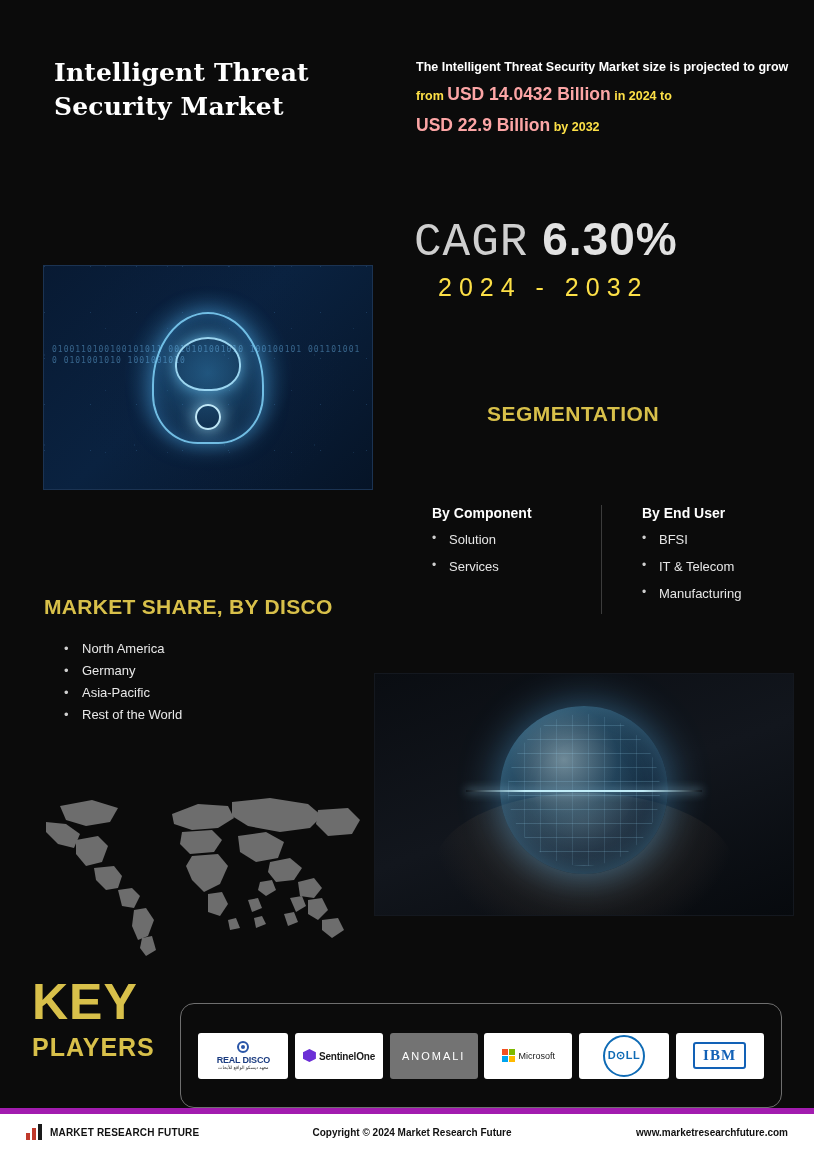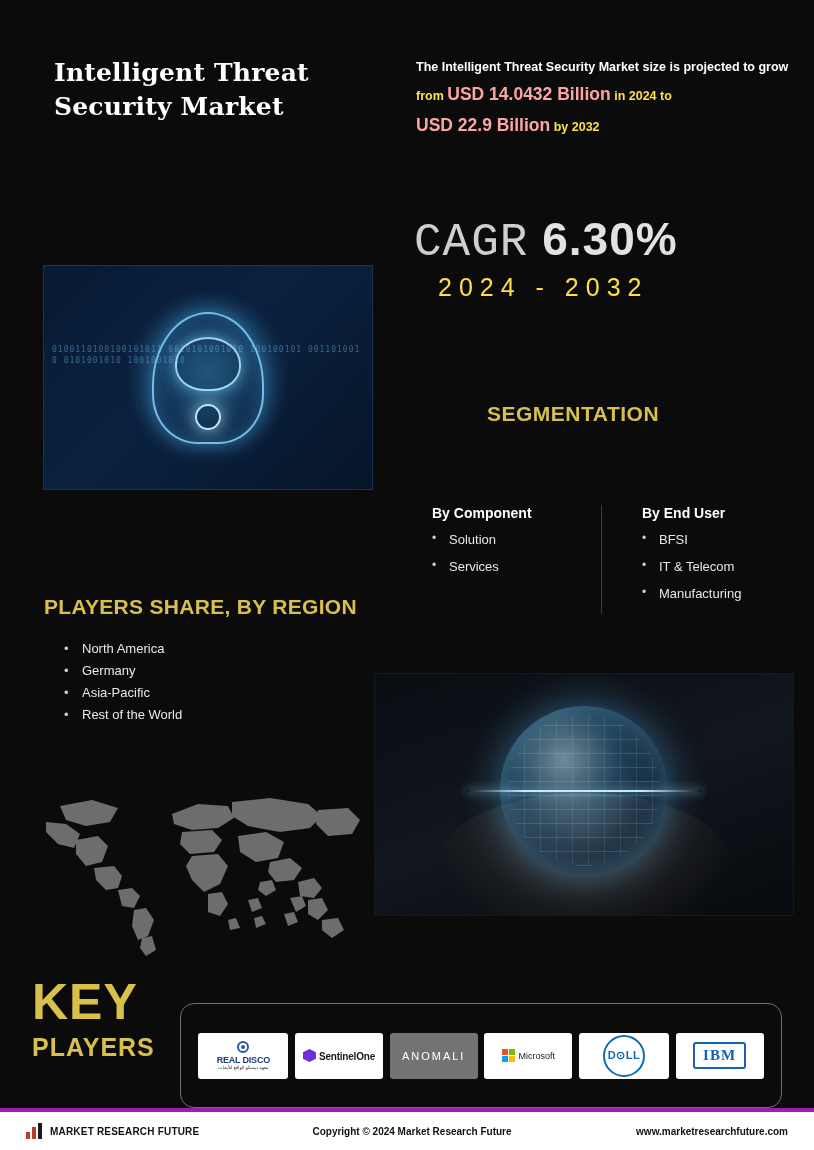--- a/index.html
+++ b/index.html
@@ -339,21 +339,21 @@
     letter-spacing: 1px;
     font-family: "Liberation Serif", serif;
   }
 
   
   .footer {
     position: absolute;
     left: 0; bottom: 0;
     width: 814px; height: 42px;
     background: #ffffff;
-    border-top: 4px solid #a21caf;
+    border-top: 6px solid #a21caf;
     display: flex;
     align-items: center;
   }
   .footer-brand {
     display: flex;
     align-items: center;
     gap: 6px;
     margin-left: 26px;
     width: 260px;
   }
@@ -418,21 +418,21 @@
     <div class="seg-col right">
       <div class="seg-head">By End User</div>
       <ul class="seg-list">
         <li>BFSI</li>
         <li>IT &amp; Telecom</li>
         <li>Manufacturing</li>
       </ul>
     </div>
   </div>
 
-  <div class="region-title">PLAYERS SHARE, BY REGION</div>
+  <div class="region-title">MARKET SHARE, BY DISCO</div>
   <ul class="region-list">
     <li>North America</li>
     <li>Germany</li>
     <li>Asia-Pacific</li>
     <li>Rest of the World</li>
   </ul>
 
   <div class="img-ai">
     <div class="net"></div>
     <div class="bits">0100110100100101011 0010101001010 100100101 0011010010 0101001010 1001001010</div>

